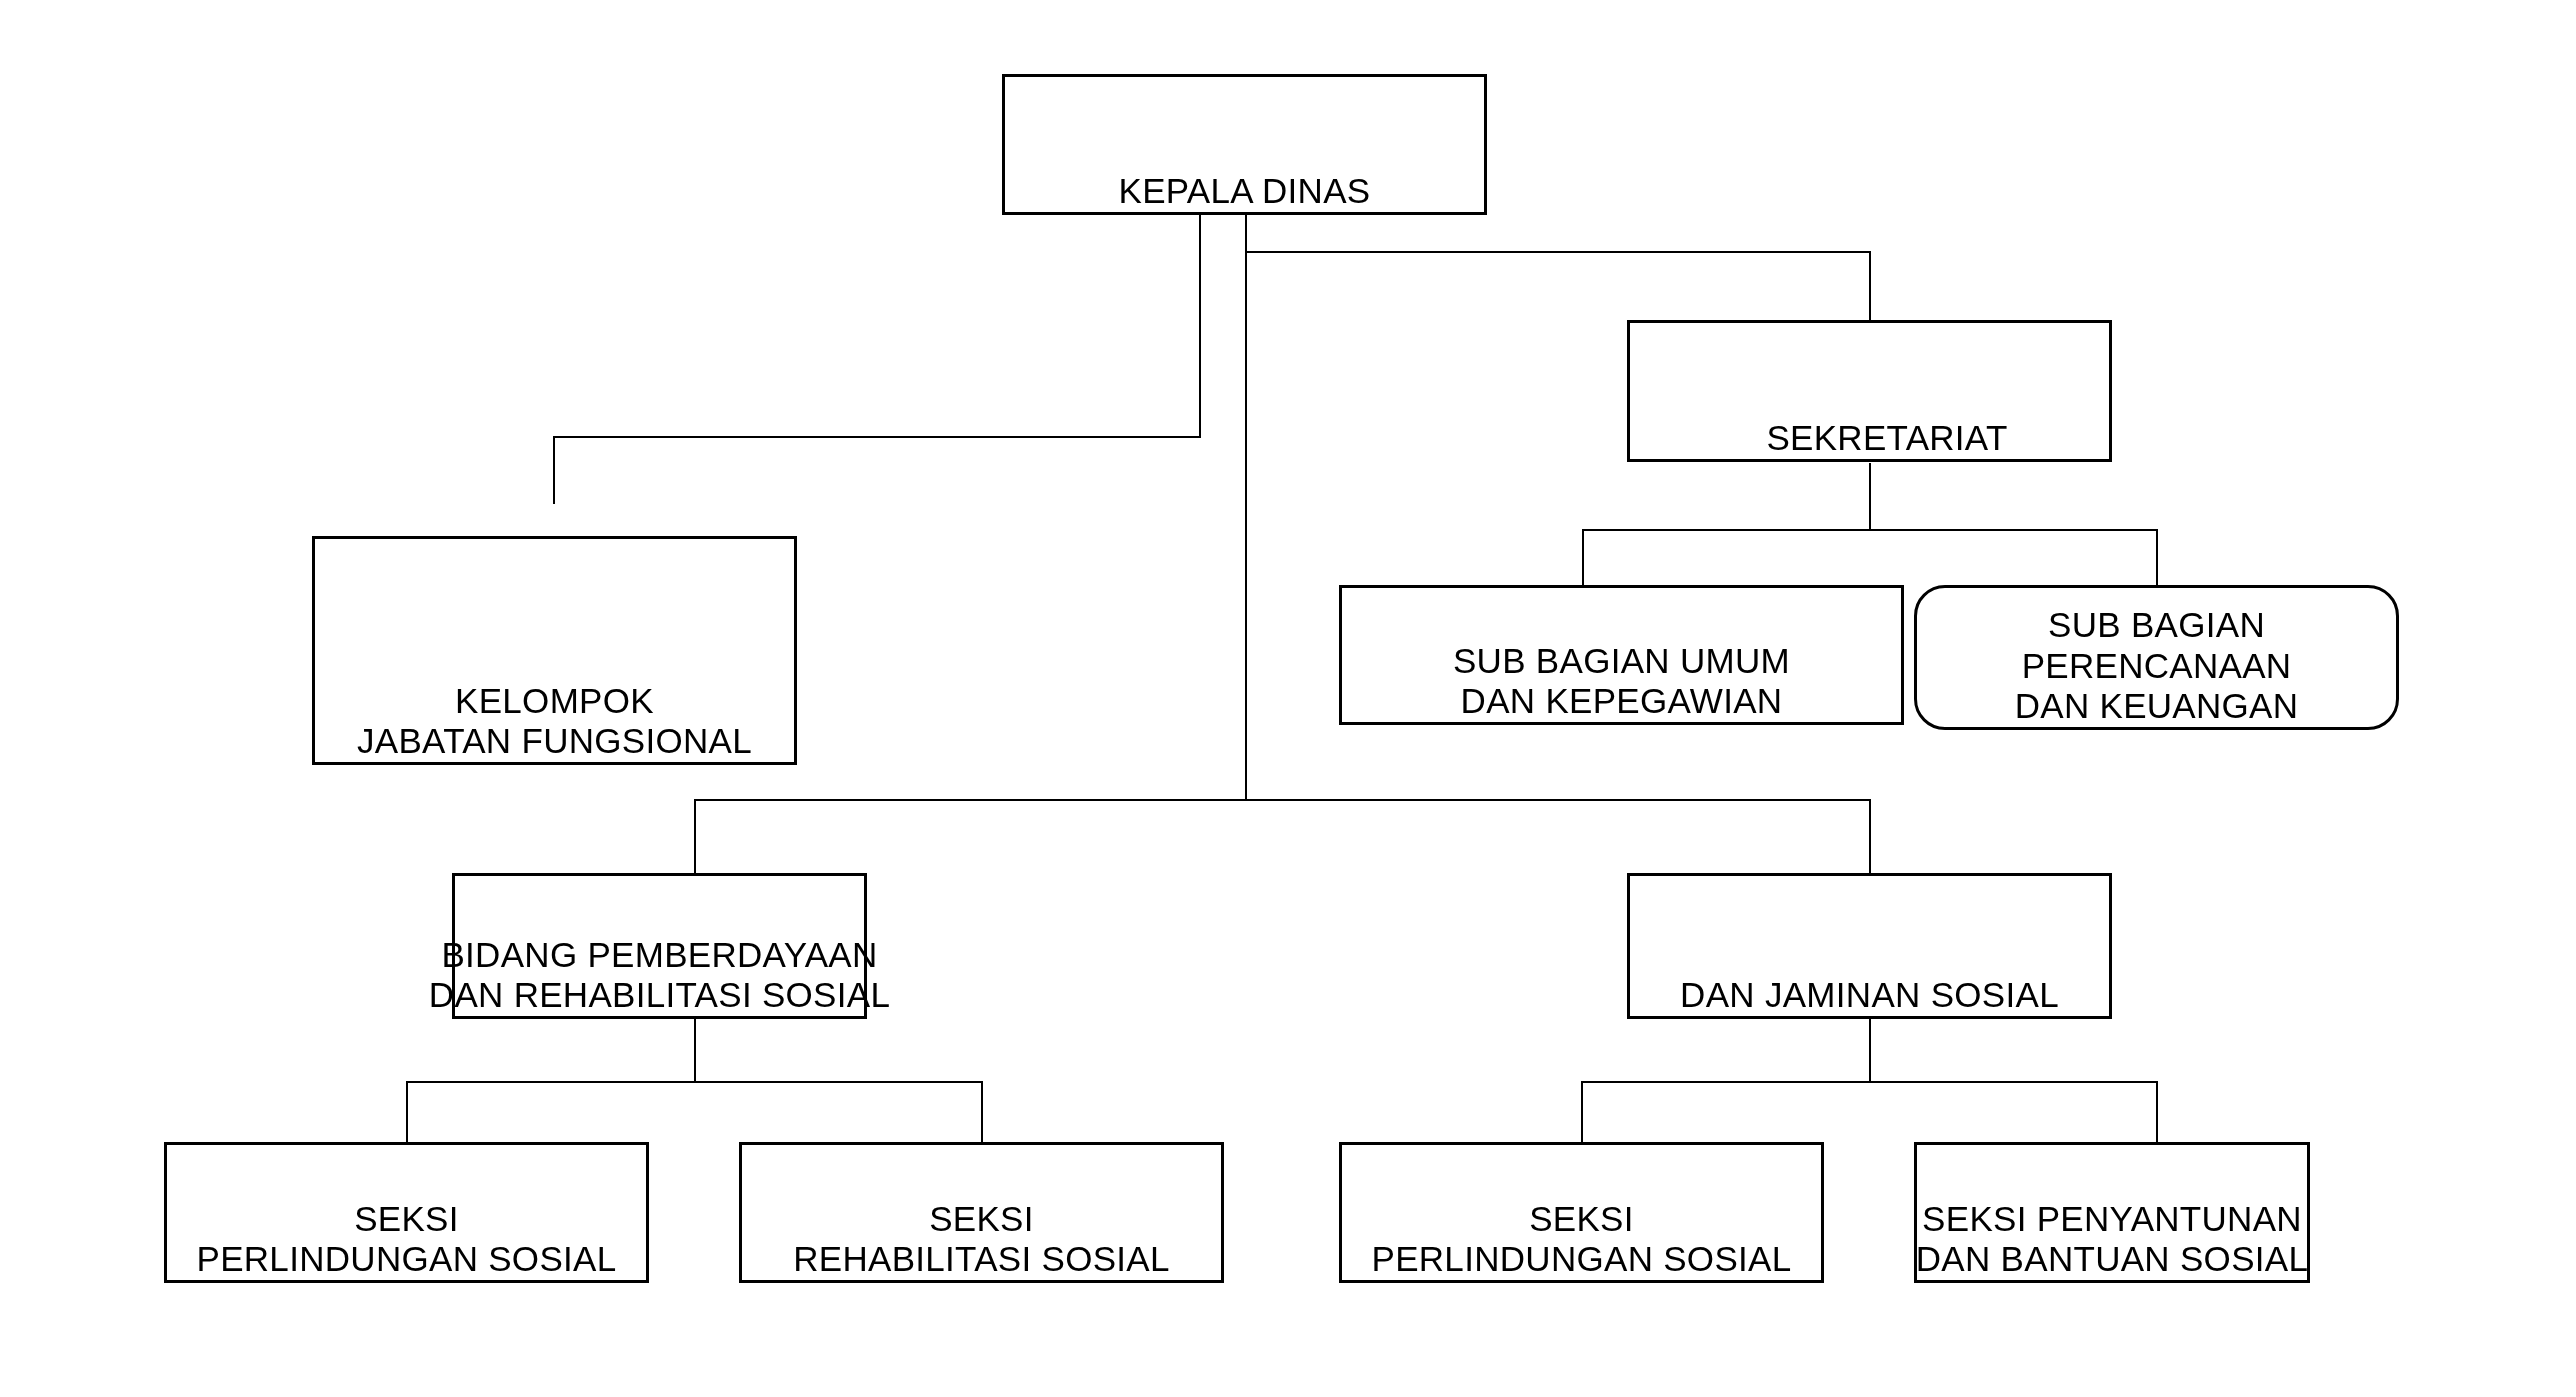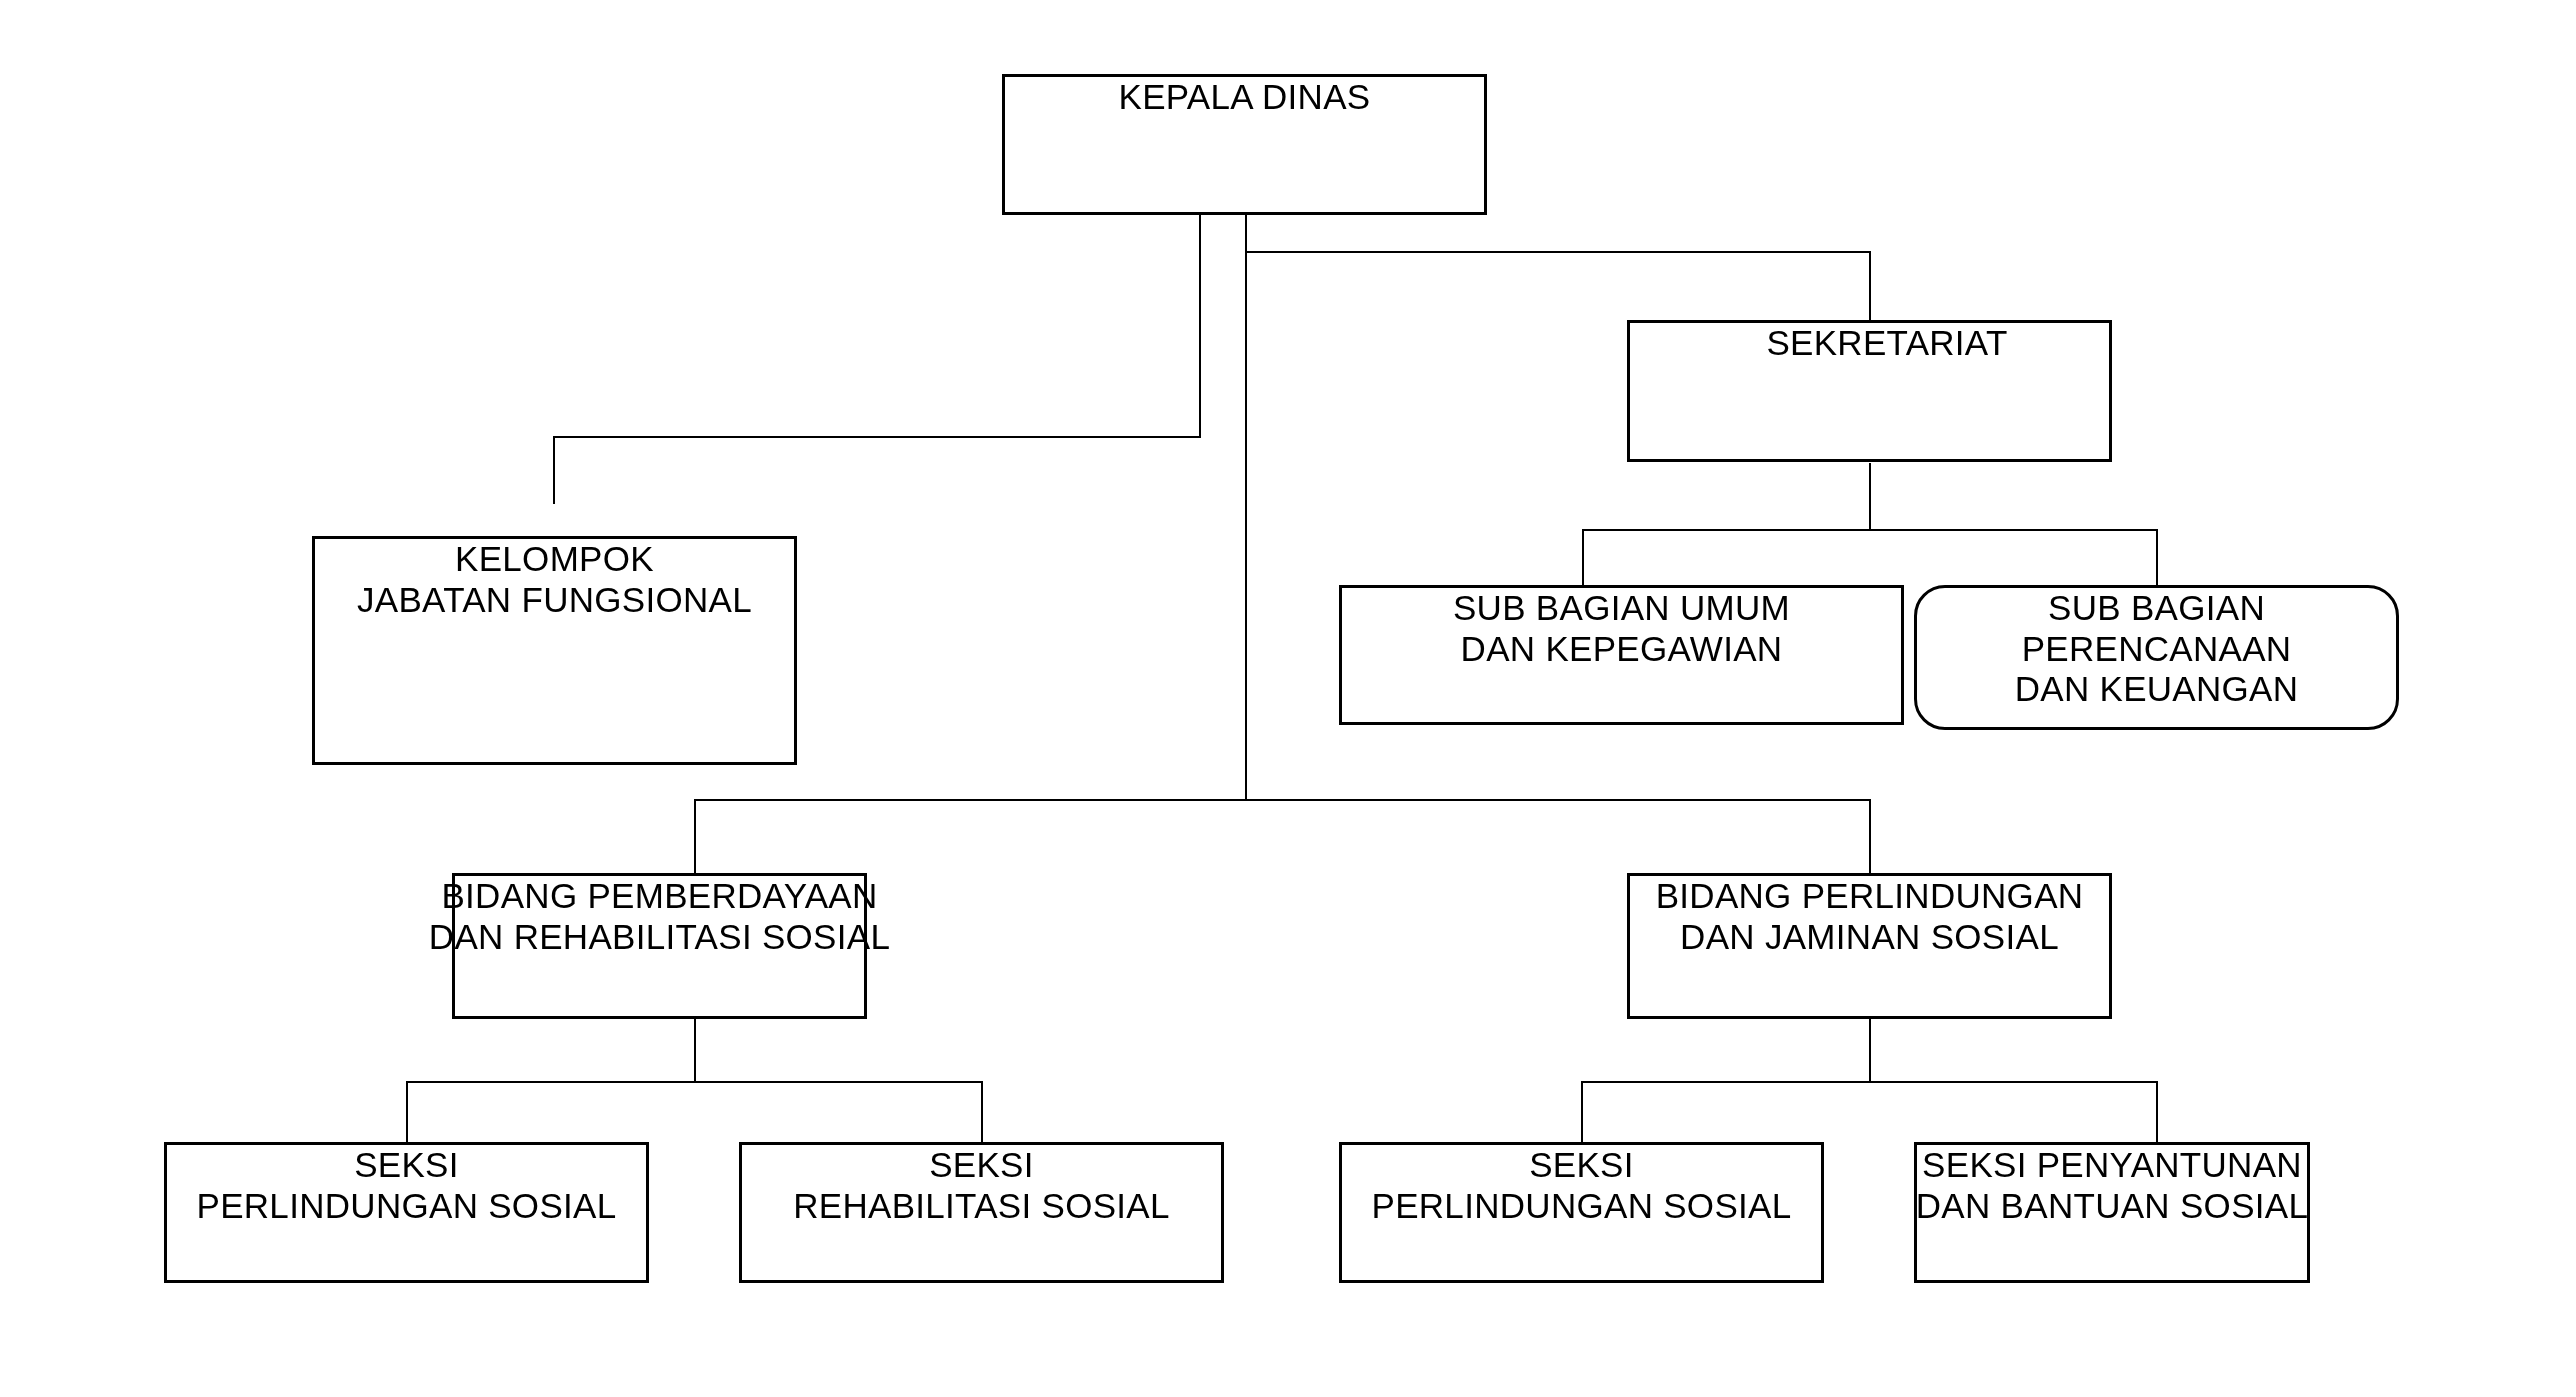--- a/index.html
+++ b/index.html
@@ -14,21 +14,21 @@
     background: #ffffff;
     font-family: "Liberation Sans", sans-serif;
     overflow: hidden;
   }
   .node {
     position: absolute;
     box-sizing: border-box;
     border: 3.4px solid #000000;
     background: #ffffff;
     display: flex;
-    align-items: flex-start;
+    align-items: flex-end;
     justify-content: center;
     text-align: center;
     color: #000000;
     font-size: 35px;
     line-height: 1.16;
     letter-spacing: 0.3px;
   }
   .node .label span { display: block; white-space: nowrap; }
   .conn {
     position: absolute;
@@ -136,21 +136,20 @@
 
   <div id="n-bidang-pemb" class="node">
     <div class="label">
       <span>BIDANG PEMBERDAYAAN</span>
       <span>DAN REHABILITASI SOSIAL</span>
     </div>
   </div>
 
   <div id="n-bidang-perl" class="node">
     <div class="label">
-      <span>BIDANG PERLINDUNGAN</span>
       <span>DAN JAMINAN SOSIAL</span>
     </div>
   </div>
 
   <div id="n-seksi-peb" class="node">
     <div class="label">
       <span>SEKSI</span>
       <span>PERLINDUNGAN SOSIAL</span>
     </div>
   </div>

